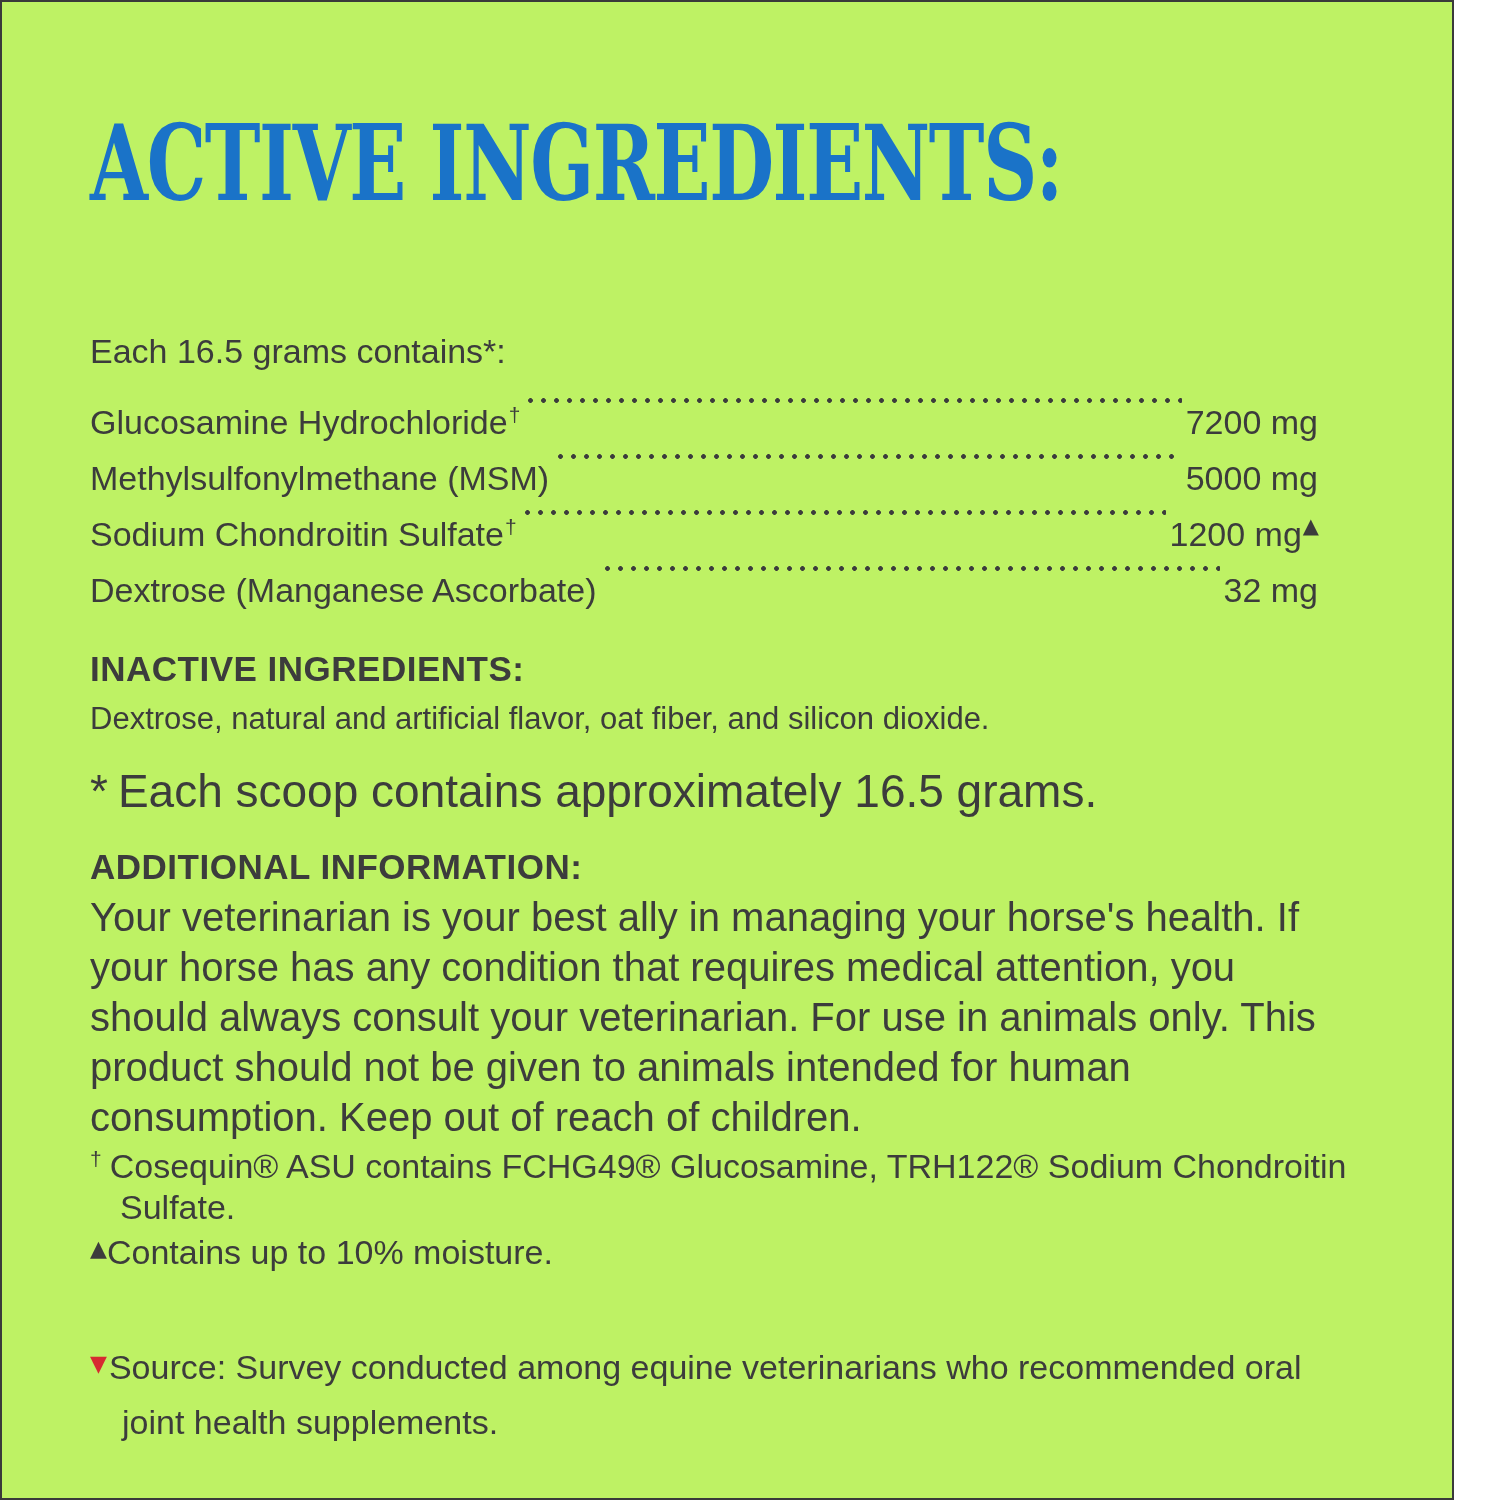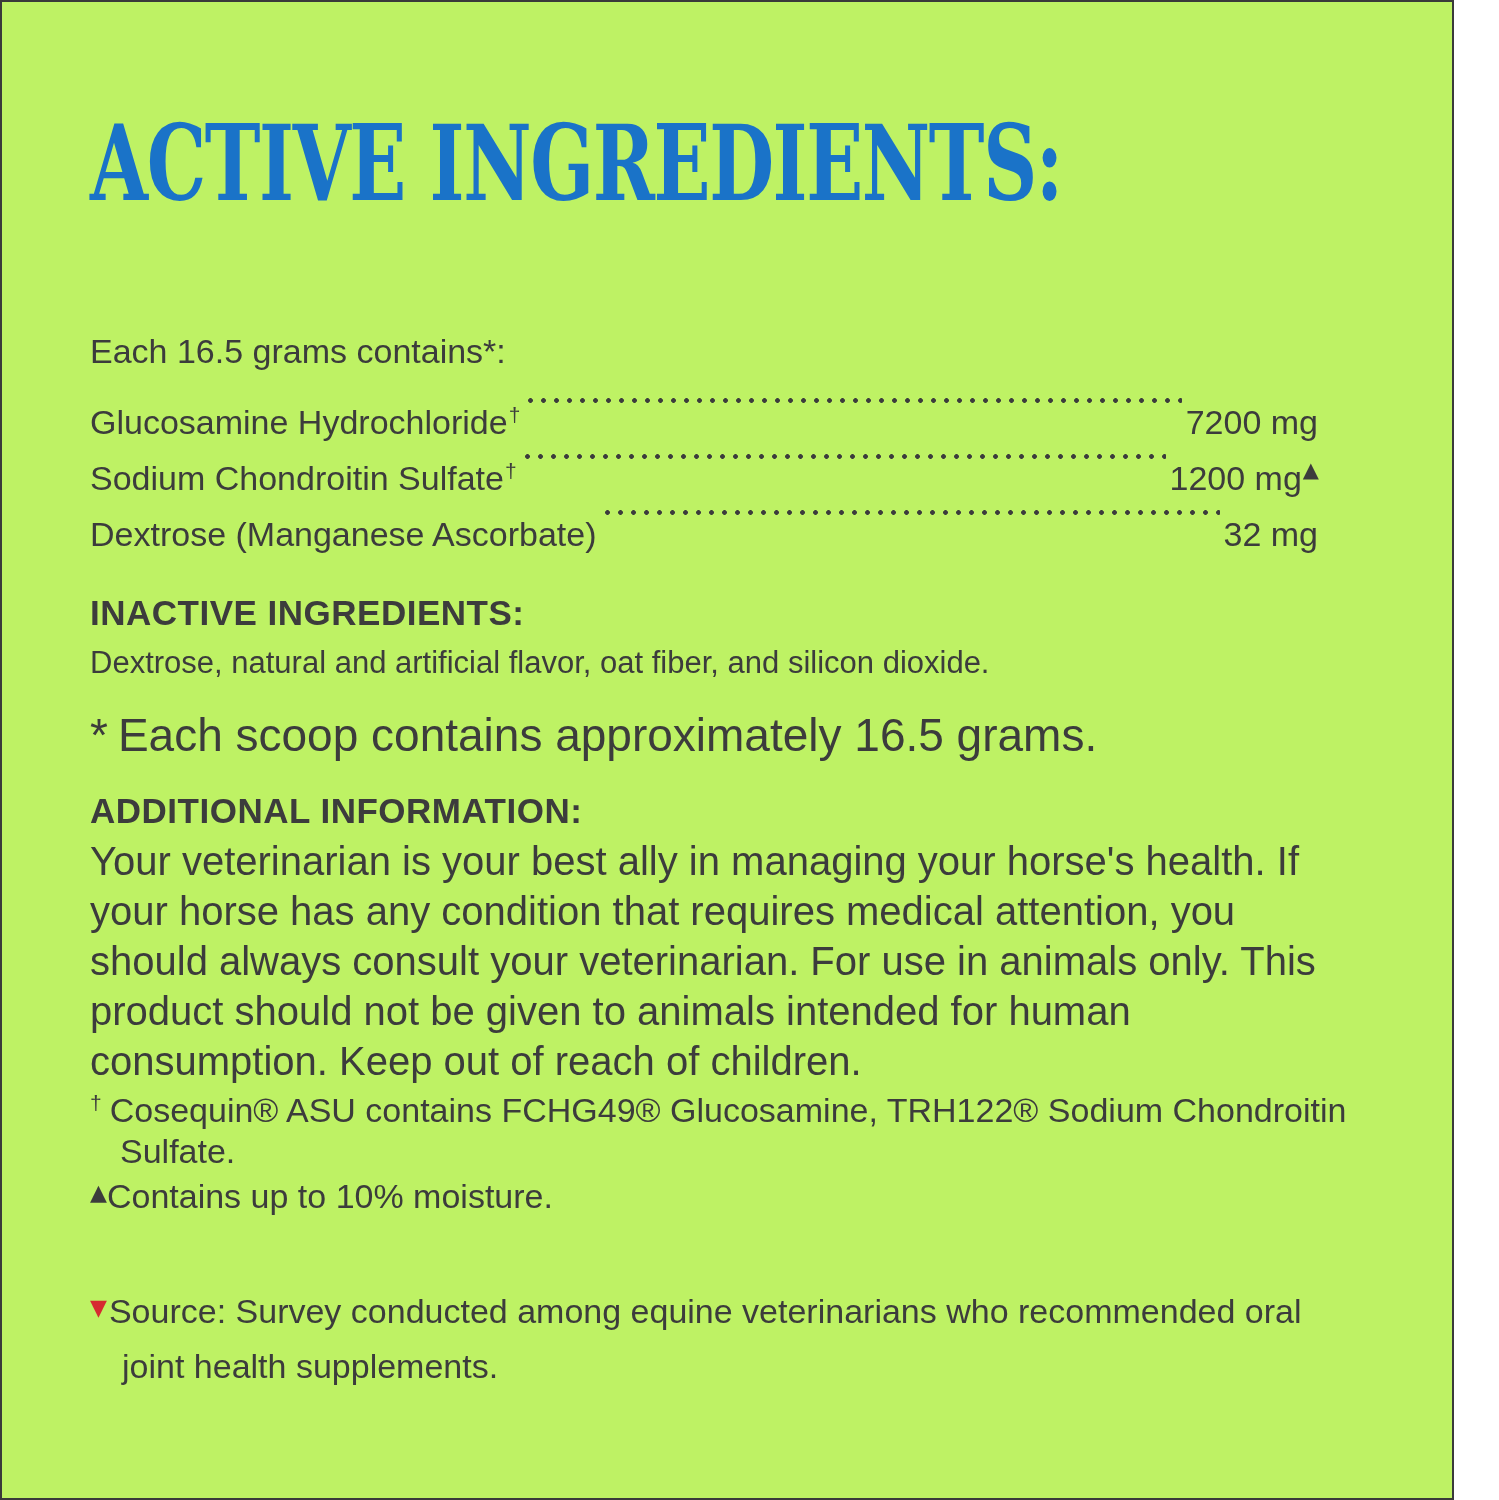--- a/index.html
+++ b/index.html
@@ -140,20 +140,25 @@
     <p class="serving">Each 16.5 grams contains*:</p>
 
     <div class="ingredients">
 
       <div class="row">
         <span class="iname"><span>Glucosamine Hydrochloride</span><span class="name-sup">†</span></span>
         <span class="dots"></span>
         <span class="iamount"><span>7200 mg</span><span class="amt-sup"></span></span>
       </div>
 
+      <div class="row">
+        <span class="iname"><span>Methylsulfonylmethane (MSM)</span><span class="name-sup"></span></span>
+        <span class="dots"></span>
+        <span class="iamount"><span>5000 mg</span><span class="amt-sup"></span></span>
+      </div>
 
       <div class="row">
         <span class="iname"><span>Sodium Chondroitin Sulfate</span><span class="name-sup">†</span></span>
         <span class="dots"></span>
         <span class="iamount"><span>1200 mg</span><span class="amt-sup">▲</span></span>
       </div>
 
       <div class="row">
         <span class="iname"><span>Dextrose (Manganese Ascorbate)</span><span class="name-sup"></span></span>
         <span class="dots"></span>

